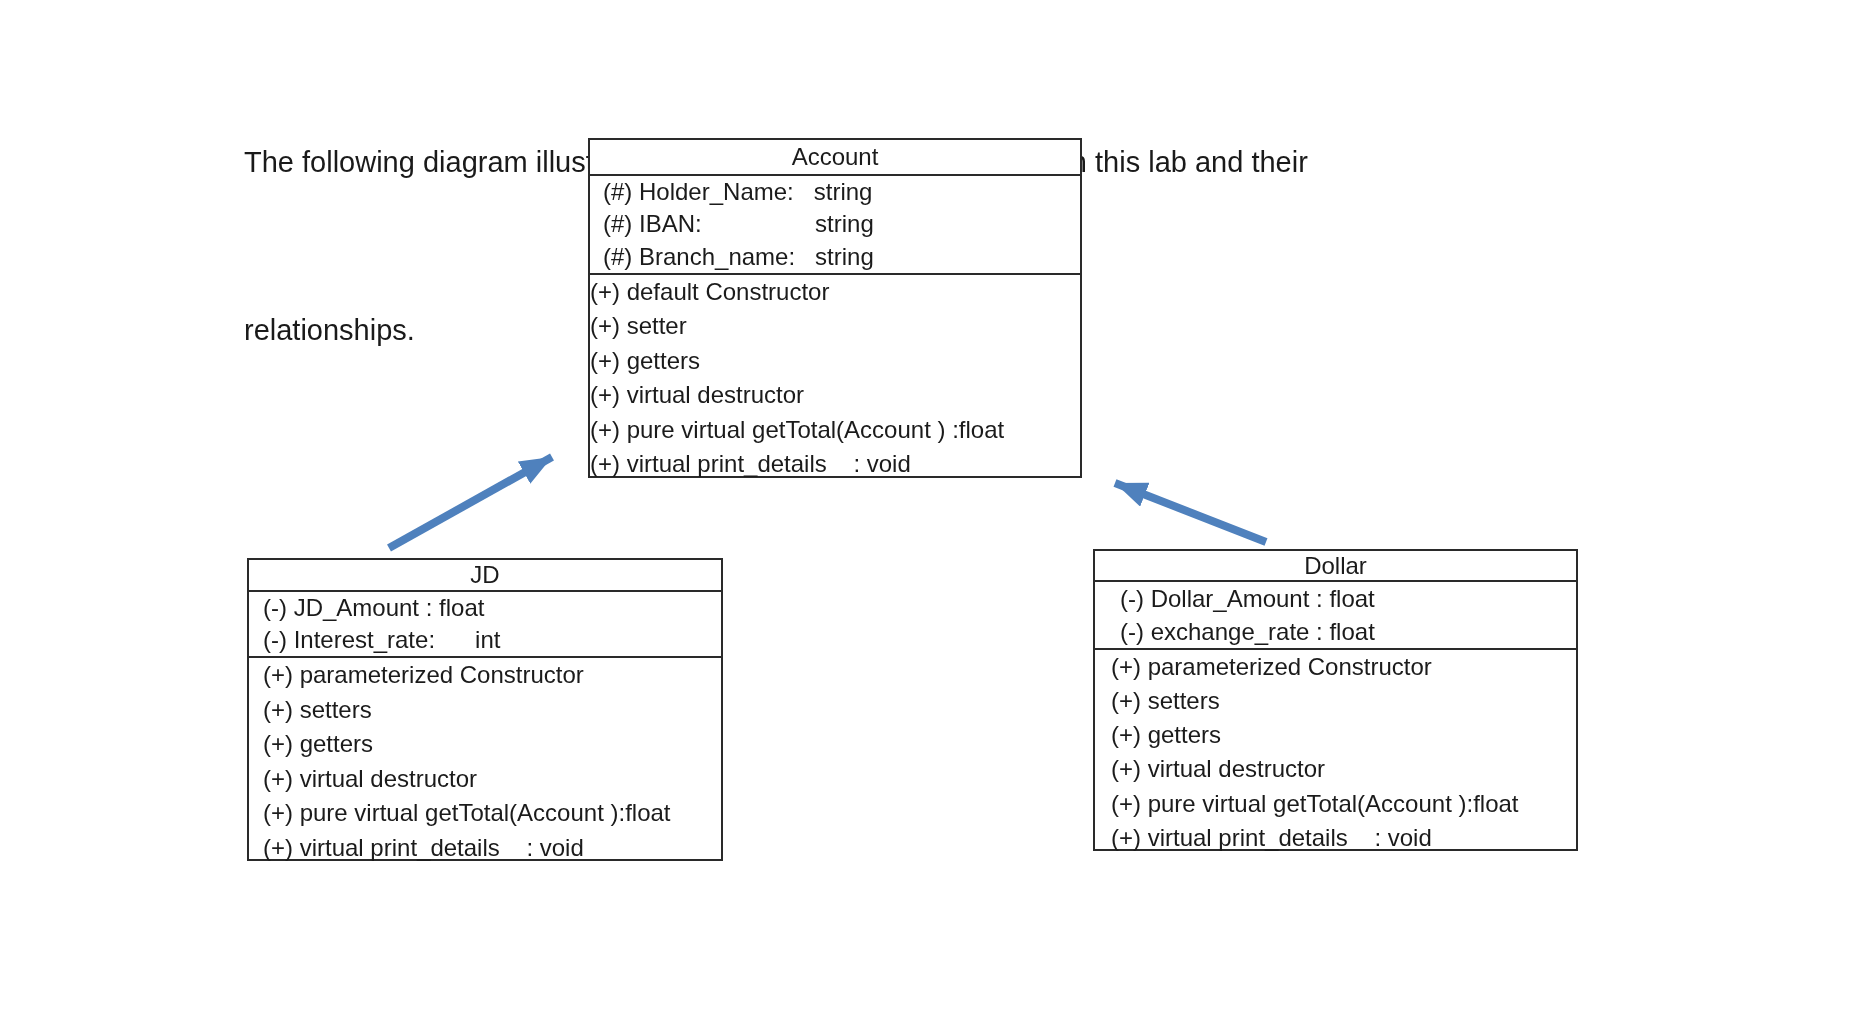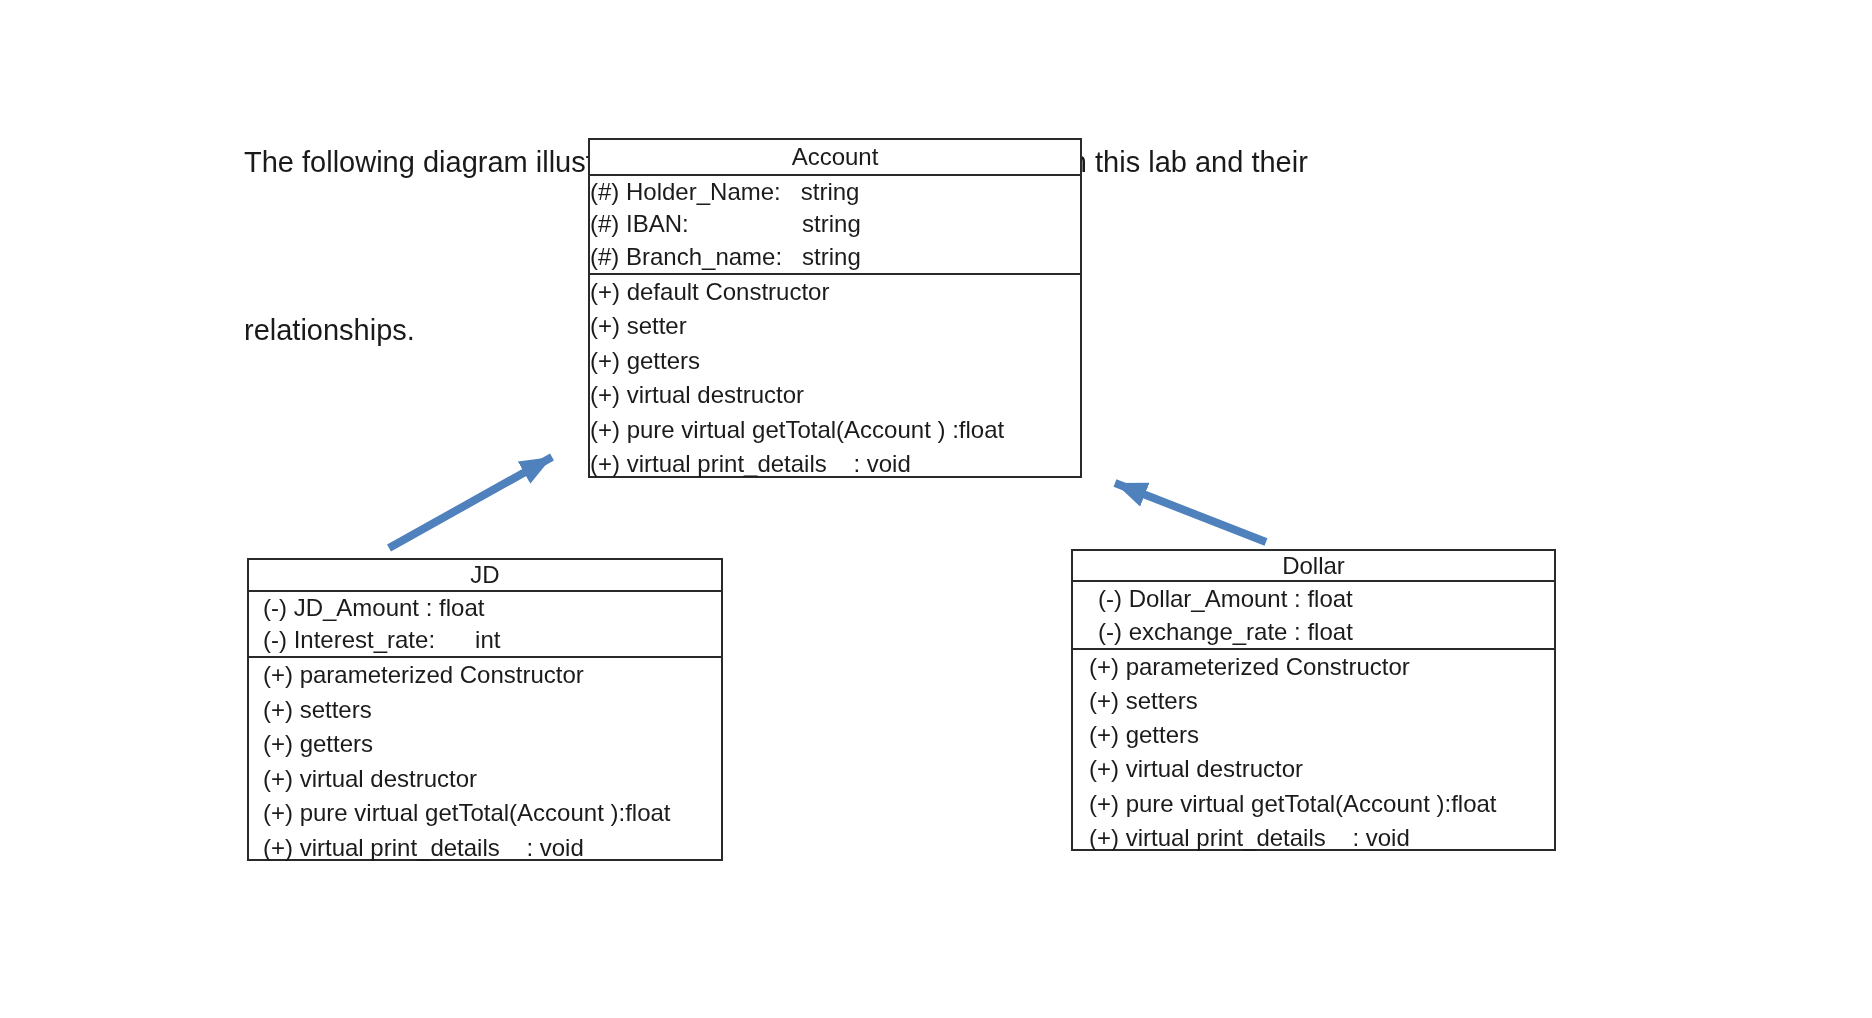--- a/index.html
+++ b/index.html
@@ -47,29 +47,29 @@
     border-bottom: 2px solid #2a2a2a;
     box-sizing: border-box;
   }
   .row {
     white-space: pre;
     overflow: hidden;
   }
   
   .box-account { left: 588px; top: 138px; width: 494px; height: 340px; }
   .box-account .uml-title   { height: 36px;  line-height: 33px; }
-  .box-account .uml-attrs .row   { height: 32.33px; line-height: 32.33px; }
+  .box-account .uml-attrs .row   { height: 32.33px; line-height: 32.33px; padding-left: 13px; }
   .box-account .uml-methods .row { height: 34.5px;  line-height: 34.5px;  }
   
   .box-jd { left: 247px; top: 558px; width: 476px; height: 303px; }
   .box-jd .uml-title   { height: 32px; line-height: 30px; }
   .box-jd .uml-attrs .row   { height: 32px;   line-height: 32px;   padding-left: 14px; }
   .box-jd .uml-methods .row { height: 34.5px; line-height: 34.5px; padding-left: 14px; }
   
-  .box-dollar { left: 1071px; top: 549px; width: 485px; height: 302px; }
+  .box-dollar { left: 1093px; top: 549px; width: 485px; height: 302px; }
   .box-dollar .uml-title   { height: 31px; line-height: 29px; }
   .box-dollar .uml-attrs .row   { height: 33px;    line-height: 33px;    padding-left: 25px; }
   .box-dollar .uml-methods .row { height: 34.17px; line-height: 34.17px; padding-left: 16px; }
 </style>
 </head>
 <body>
 
 <div class="canvas">
 
   <div class="intro">

